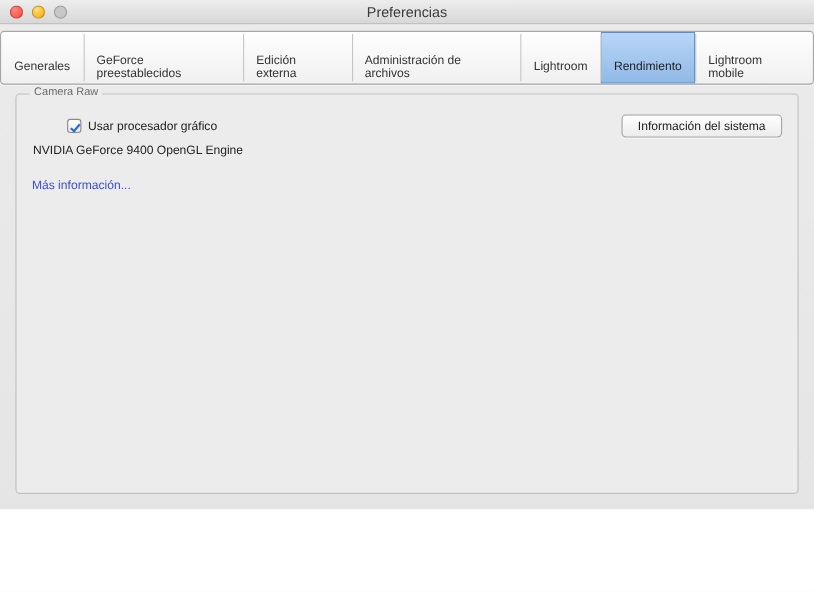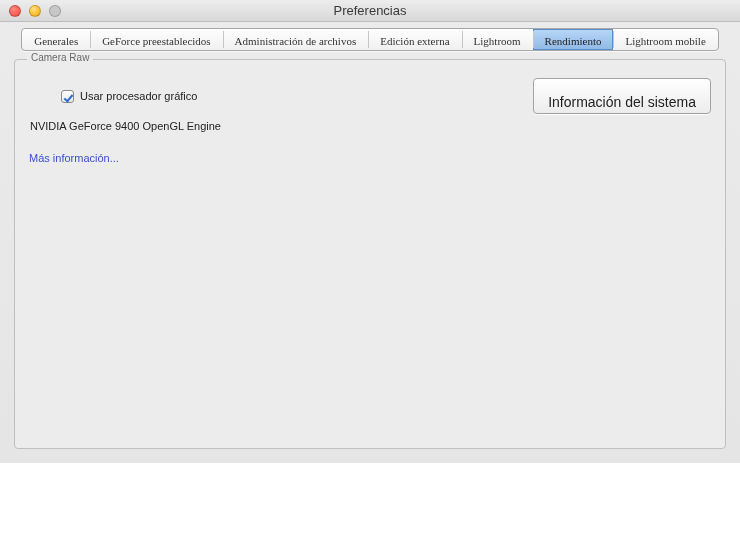--- a/index.html
+++ b/index.html
@@ -61,28 +61,27 @@
     }
     .tabbar {
       display: flex;
       border: 1px solid #a7a7a7;
       border-radius: 4px;
       background: linear-gradient(to bottom, #fefefe, #f0f0f0);
       overflow: hidden;
       box-shadow: 0 1px 0 rgba(255,255,255,0.6);
     }
     .tab {
-      padding: 6px 12px 3px 12px;
+      padding: 20px 12px 3px 12px;
       font-size: 11px;
       color: #333;
       cursor: default;
       display: flex;
       align-items: center;
       position: relative;
-      font-family: Liberation Serif, serif;
     }
     .tab:not(:first-child)::before {
       content: "";
       position: absolute;
       left: 0;
       top: 2px;
       bottom: 2px;
       width: 1px;
       background: #c5c5c5;
     }
@@ -148,23 +147,23 @@
       transform: rotate(-50deg);
     }
     .chk-label {
       font-size: 11px;
       color: #222;
     }
     .aqua-btn {
       background: linear-gradient(to bottom, #ffffff, #ececec);
       border: 1px solid #a3a3a3;
       border-radius: 4px;
-      font-size: 14px;
-      color: #222;
-      padding: 15px 14px 3px 14px;
+      font-size: 11px;
+      color: #222;
+      padding: 4px 14px 3px 14px;
       box-shadow: 0 1px 0 rgba(255,255,255,0.7), inset 0 1px 0 #fff;
       cursor: default;
     }
     .gpu-line {
       font-size: 11px;
       color: #222;
       padding-left: 1px;
       margin-bottom: 20px;
     }
     .link {
@@ -183,22 +182,22 @@
       <div class="traffic-dot dot-min"></div>
       <div class="traffic-dot dot-zoom"></div>
     </div>
     <div class="title">Preferencias</div>
   </div>
 
   <div class="tabbar-wrap">
     <div class="tabbar">
       <div class="tab">Generales</div>
       <div class="tab">GeForce preestablecidos</div>
+      <div class="tab">Edición externa</div>
       <div class="tab">Administración de archivos</div>
-      <div class="tab">Edición externa</div>
       <div class="tab">Lightroom</div>
       <div class="tab selected">Rendimiento</div>
       <div class="tab">Lightroom mobile</div>
     </div>
   </div>
 
   <div class="content">
     <div class="groupbox">
       <div class="group-legend">Camera Raw</div>
 

